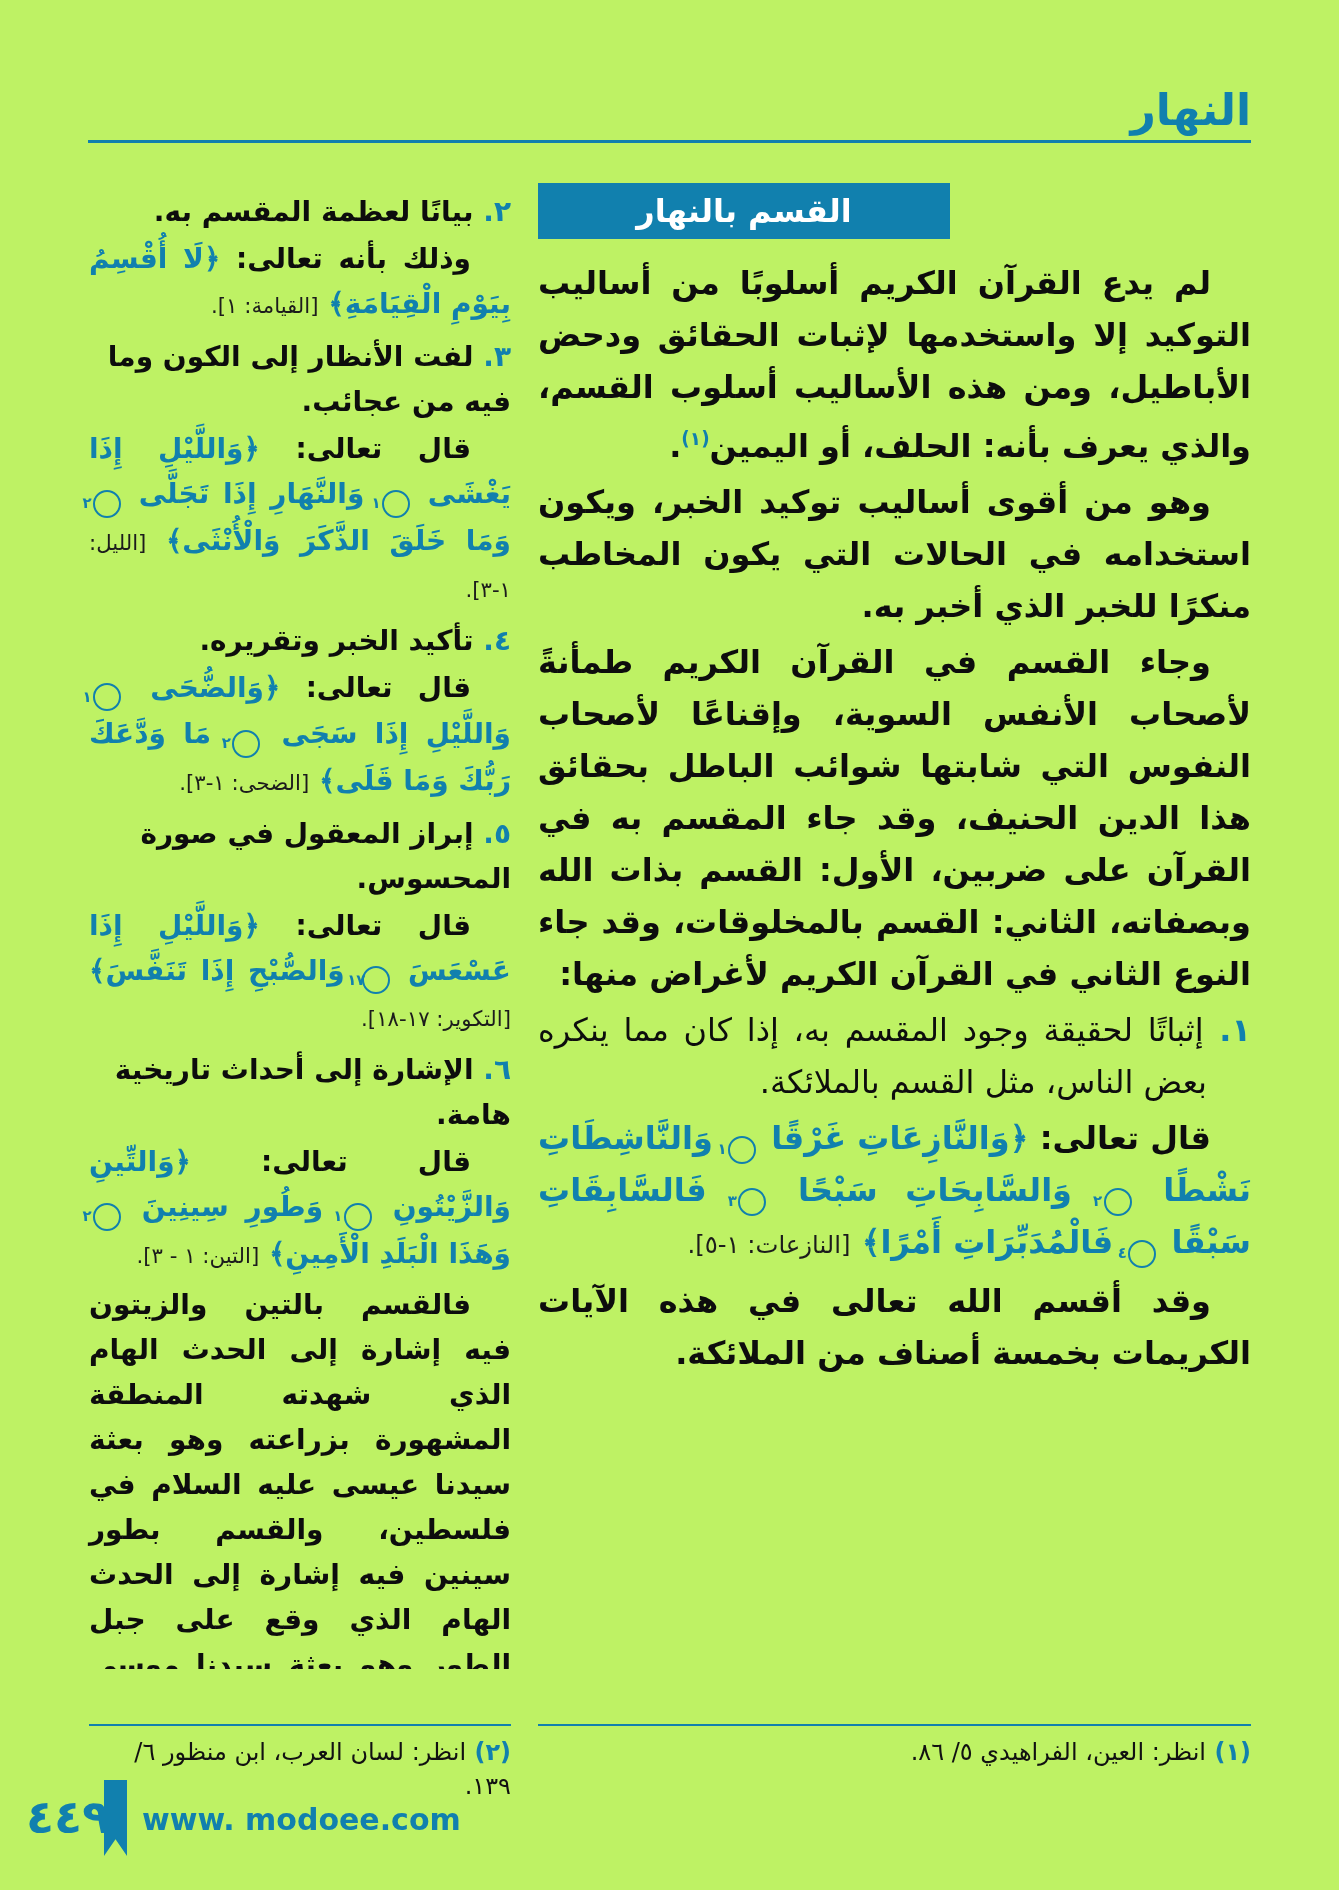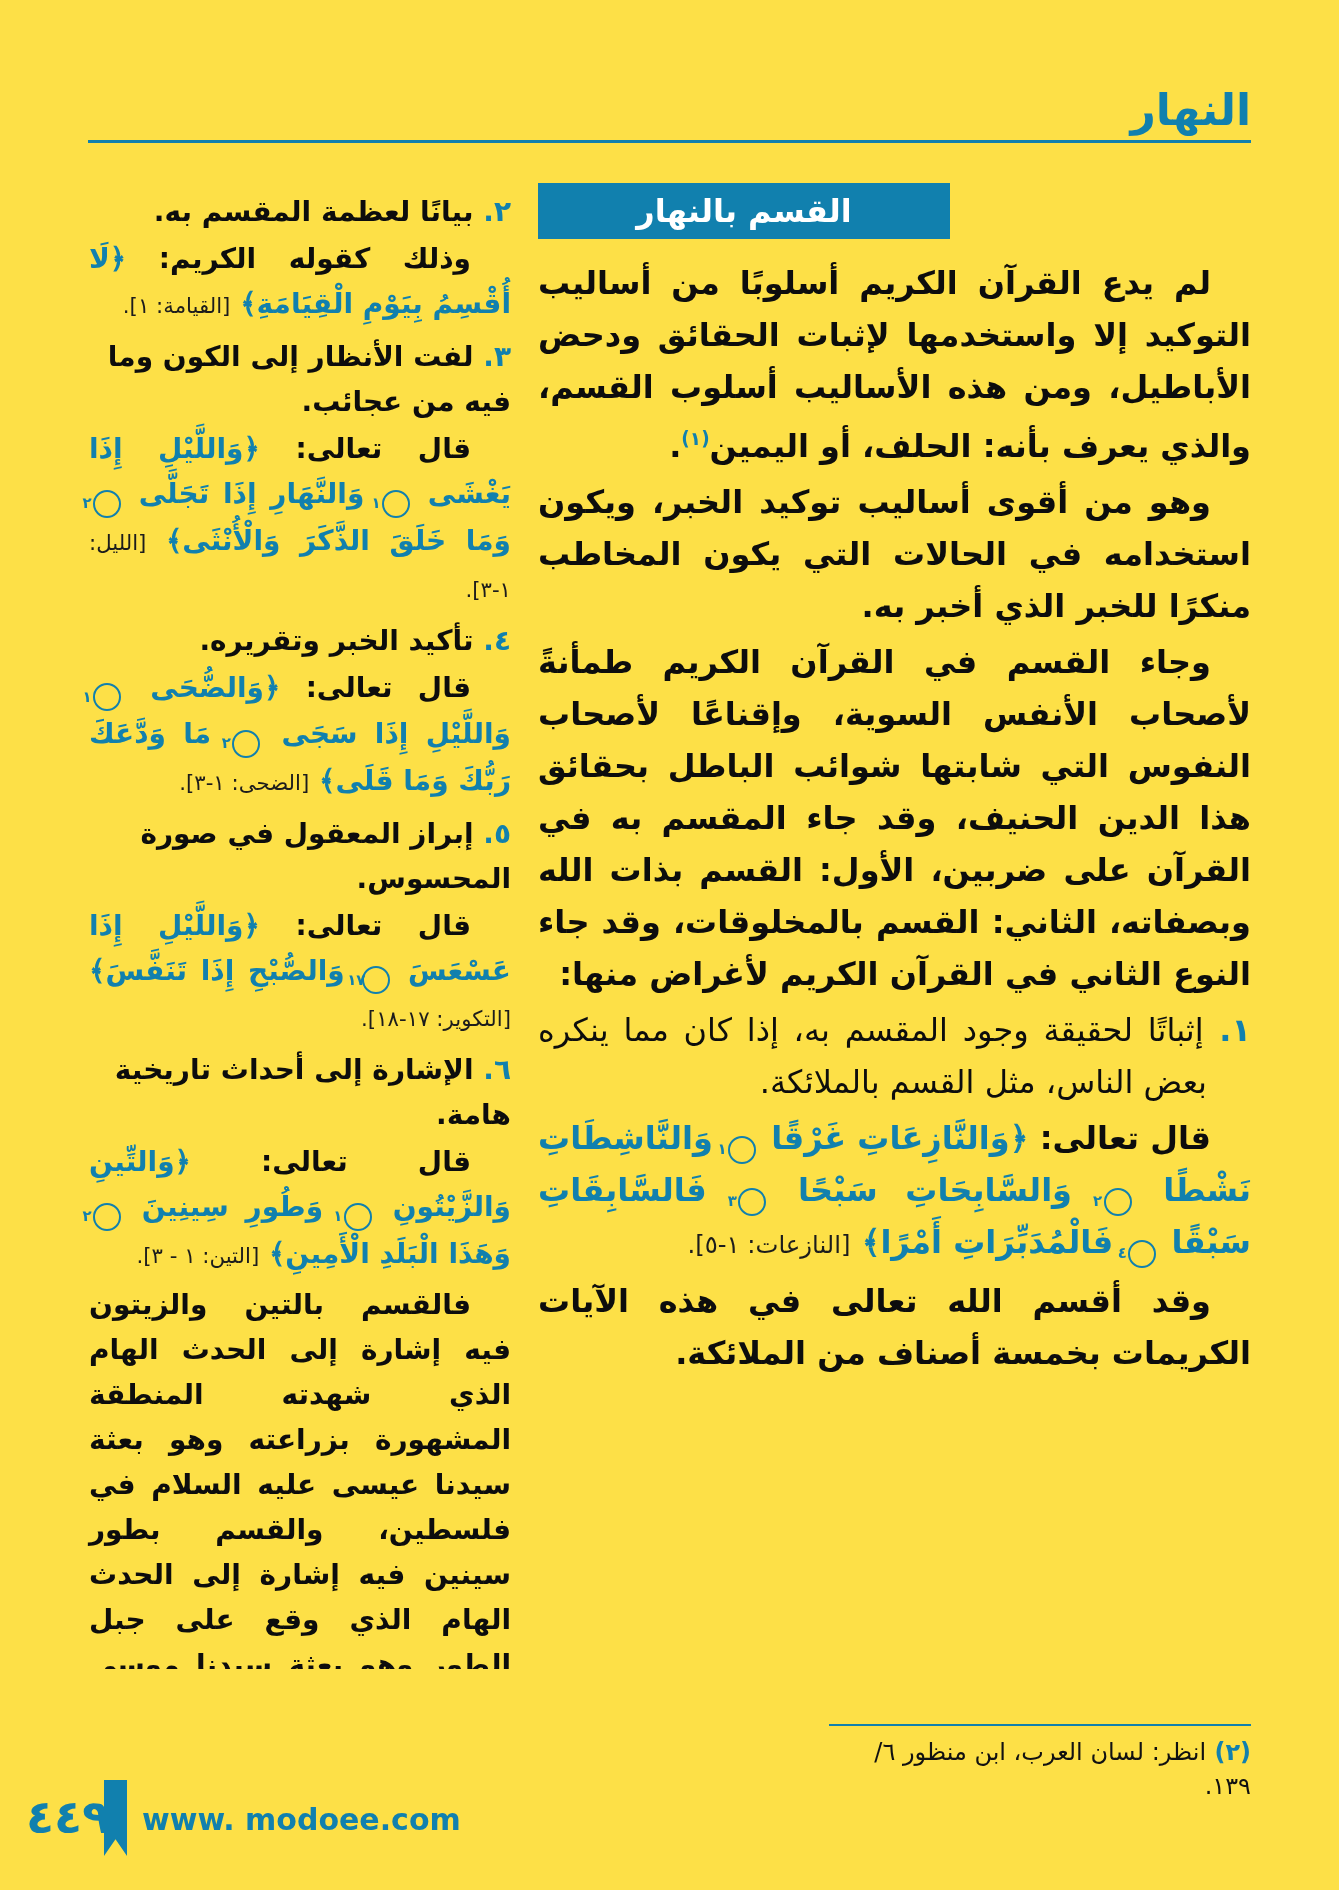--- a/index.html
+++ b/index.html
@@ -3,21 +3,21 @@
 <meta charset="utf-8">
 <style>
   :root { --accent:#1180ae; }
   * { box-sizing:border-box; }
   html, body { margin:0; padding:0; }
   body {
     width:1339px; height:1890px; background:#ffffff;
     font-family:"DejaVu Sans", sans-serif;
     color:#0d0d0d; direction:rtl;
   }
-  .page { position:relative; width:1339px; height:1890px; overflow:hidden; background:#fde047;margin-left:34px; }
+  .page { position:relative; width:1339px; height:1890px; overflow:hidden; background:#bef264;margin-left:34px; }
 
   
   .page-header { padding:86px 88px 0 88px; }
   .header-title { color:var(--accent); font-size:44px; font-weight:bold; line-height:1.1; padding-bottom:6px; }
   .header-rule { border-bottom:3px solid var(--accent); }
 
   
   .columns { display:flex; gap:27px; padding:0 88px; margin-top:40px; height:1486px; overflow:hidden; }
   .col-right { width:713px; font-size:32px; line-height:52px; font-weight:bold; }
   .col-left  { width:422px; font-size:28px; line-height:45px; font-weight:bold; }
@@ -79,34 +79,38 @@
       <div class="section-title-box">القسم بالنهار</div>
     <div class="para indent"><span class="seg-text">لم يدع القرآن الكريم أسلوبًا من أساليب التوكيد إلا واستخدمها لإثبات الحقائق ودحض الأباطيل، ومن هذه الأساليب أسلوب القسم، والذي يعرف بأنه: الحلف، أو اليمين</span><span class="seg-fnref">(١)</span><span class="seg-text">.</span></div>
         <div class="para indent"><span class="seg-text">وهو من أقوى أساليب توكيد الخبر، ويكون استخدامه في الحالات التي يكون المخاطب منكرًا للخبر الذي أخبر به.</span></div>
         <div class="para indent"><span class="seg-text">وجاء القسم في القرآن الكريم طمأنةً لأصحاب الأنفس السوية، وإقناعًا لأصحاب النفوس التي شابتها شوائب الباطل بحقائق هذا الدين الحنيف، وقد جاء المقسم به في القرآن على ضربين، الأول: القسم بذات الله وبصفاته، الثاني: القسم بالمخلوقات، وقد جاء النوع الثاني في القرآن الكريم لأغراض منها:</span></div>
         <div class="para hang"><span class="seg-num">١. </span><span class="seg-light">إثباتًا لحقيقة وجود المقسم به، إذا كان مما ينكره بعض الناس، مثل القسم بالملائكة.</span></div>
         <div class="para indent"><span class="seg-text">قال تعالى: </span><span class="seg-verse">﴿وَالنَّازِعَاتِ غَرْقًا </span><span class="seg-ayah">١</span><span class="seg-verse"> وَالنَّاشِطَاتِ نَشْطًا </span><span class="seg-ayah">٢</span><span class="seg-verse"> وَالسَّابِحَاتِ سَبْحًا </span><span class="seg-ayah">٣</span><span class="seg-verse"> فَالسَّابِقَاتِ سَبْقًا </span><span class="seg-ayah">٤</span><span class="seg-verse"> فَالْمُدَبِّرَاتِ أَمْرًا﴾ </span><span class="seg-ref">[النازعات: ١-٥].</span></div>
         <div class="para indent"><span class="seg-text">وقد أقسم الله تعالى في هذه الآيات الكريمات بخمسة أصناف من الملائكة.</span></div>
       </section>
     <section class="col-left" id="col-left">
         <div class="item-heading para"><span class="seg-num">٢. </span><span class="seg-text">بيانًا لعظمة المقسم به.</span></div>
-        <div class="para indent"><span class="seg-text">وذلك كقوله الكريم: </span><span class="seg-verse">﴿لَا أُقْسِمُ بِيَوْمِ الْقِيَامَةِ﴾ </span><span class="seg-ref">[القيامة: ١].</span></div>
+        <div class="para indent"><span class="seg-text">وذلك بأنه تعالى: </span><span class="seg-verse">﴿لَا أُقْسِمُ بِيَوْمِ الْقِيَامَةِ﴾ </span><span class="seg-ref">[القيامة: ١].</span></div>
         <div class="item-heading para"><span class="seg-num">٣. </span><span class="seg-text">لفت الأنظار إلى الكون وما فيه من عجائب.</span></div>
         <div class="para indent"><span class="seg-text">قال تعالى: </span><span class="seg-verse">﴿وَاللَّيْلِ إِذَا يَغْشَى </span><span class="seg-ayah">١</span><span class="seg-verse"> وَالنَّهَارِ إِذَا تَجَلَّى </span><span class="seg-ayah">٢</span><span class="seg-verse"> وَمَا خَلَقَ الذَّكَرَ وَالْأُنْثَى﴾ </span><span class="seg-ref">[الليل: ١-٣].</span></div>
         <div class="item-heading para"><span class="seg-num">٤. </span><span class="seg-text">تأكيد الخبر وتقريره.</span></div>
         <div class="para indent"><span class="seg-text">قال تعالى: </span><span class="seg-verse">﴿وَالضُّحَى </span><span class="seg-ayah">١</span><span class="seg-verse"> وَاللَّيْلِ إِذَا سَجَى </span><span class="seg-ayah">٢</span><span class="seg-verse"> مَا وَدَّعَكَ رَبُّكَ وَمَا قَلَى﴾ </span><span class="seg-ref">[الضحى: ١-٣].</span></div>
         <div class="item-heading para"><span class="seg-num">٥. </span><span class="seg-text">إبراز المعقول في صورة المحسوس.</span></div>
         <div class="para indent"><span class="seg-text">قال تعالى: </span><span class="seg-verse">﴿وَاللَّيْلِ إِذَا عَسْعَسَ </span><span class="seg-ayah">١٧</span><span class="seg-verse"> وَالصُّبْحِ إِذَا تَنَفَّسَ﴾ </span><span class="seg-ref">[التكوير: ١٧-١٨].</span></div>
         <div class="item-heading para"><span class="seg-num">٦. </span><span class="seg-text">الإشارة إلى أحداث تاريخية هامة.</span></div>
         <div class="para indent"><span class="seg-text">قال تعالى: </span><span class="seg-verse">﴿وَالتِّينِ وَالزَّيْتُونِ </span><span class="seg-ayah">١</span><span class="seg-verse"> وَطُورِ سِينِينَ </span><span class="seg-ayah">٢</span><span class="seg-verse"> وَهَذَا الْبَلَدِ الْأَمِينِ﴾ </span><span class="seg-ref">[التين: ١ - ٣].</span></div>
         <div class="para indent"><span class="seg-text">فالقسم بالتين والزيتون فيه إشارة إلى الحدث الهام الذي شهدته المنطقة المشهورة بزراعته وهو بعثة سيدنا عيسى عليه السلام في فلسطين، والقسم بطور سينين فيه إشارة إلى الحدث الهام الذي وقع على جبل الطور وهو بعثة سيدنا موسى عليه</span></div>
       </section>
   </main>
 
   <div class="footnotes" id="footnotes">
+      <div class="footnote-cell fn-first">
+        <div class="fn-rule"></div>
+        <div class="fn-text"><span class="seg-fnmark">(١) </span><span>انظر: العين، الفراهيدي ٥/ ٨٦.</span></div>
+      </div>
       <div class="footnote-cell fn-second">
         <div class="fn-rule"></div>
         <div class="fn-text"><span class="seg-fnmark">(٢) </span><span>انظر: لسان العرب، ابن منظور ٦/ ١٣٩.</span></div>
       </div>
     </div>
 
   <footer class="page-footer">
     <div class="page-number">٤٤٩</div>
     <div class="ribbon"></div>
     <div class="website">www. modoee.com</div>

